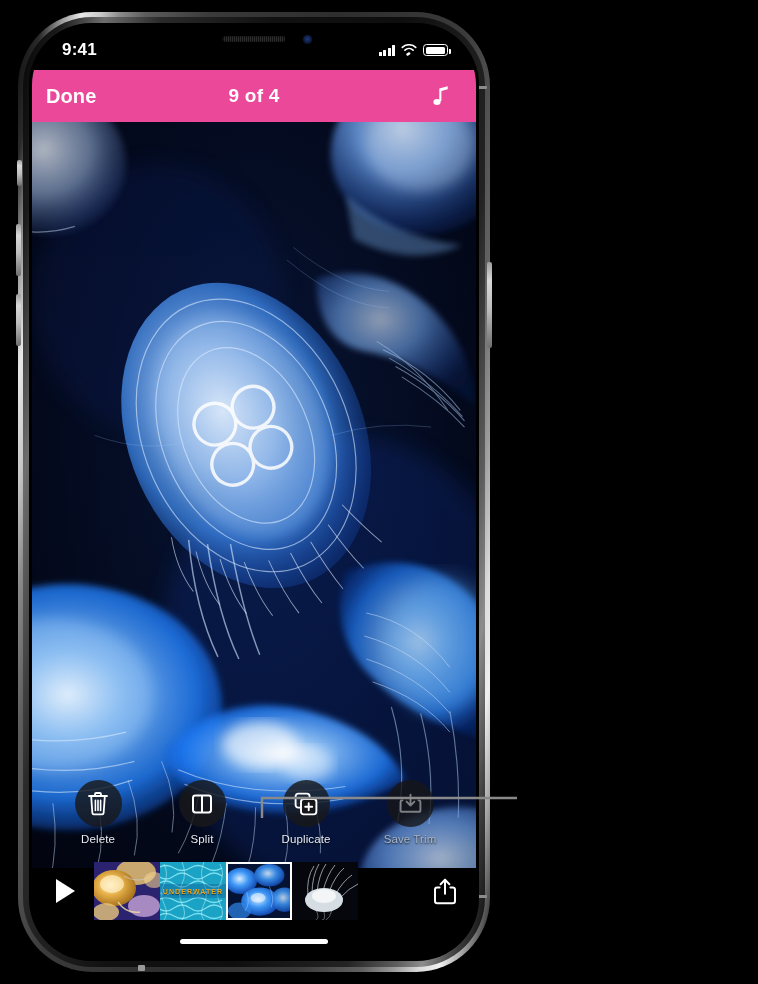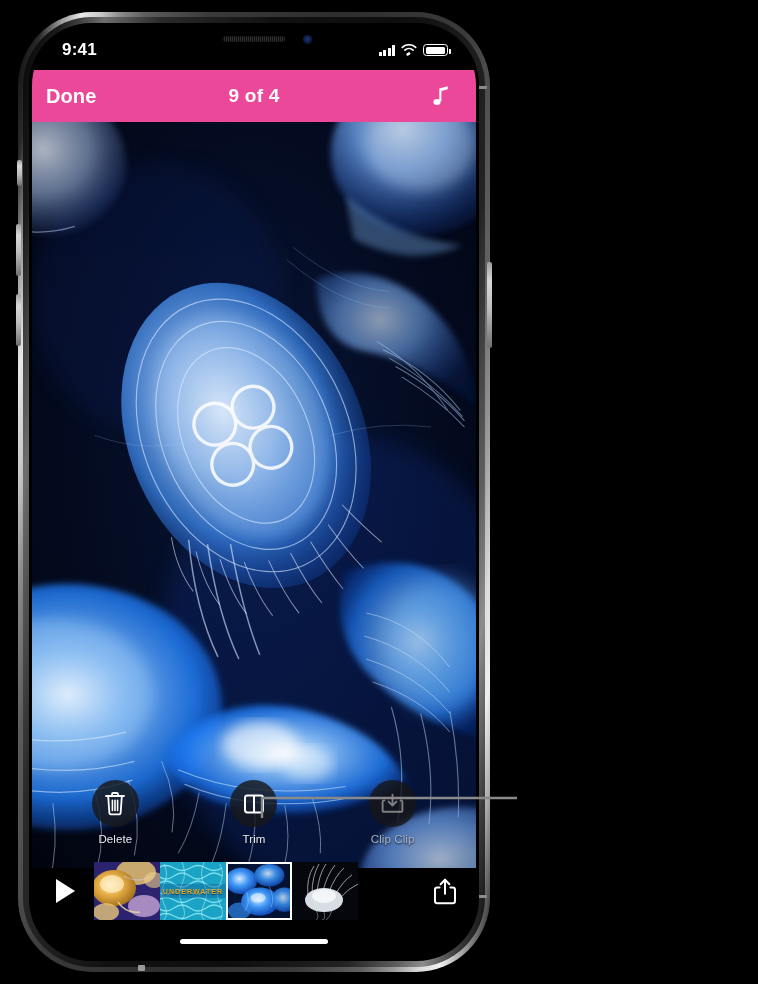--- a/index.html
+++ b/index.html
@@ -580,32 +580,42 @@
         </div>
 
 
         <div class="tool">
           <div class="tool-circle">
             <svg width="22" height="22" viewBox="0 0 22 22">
               <rect x="2" y="2.5" width="18" height="17" rx="2.4" stroke="#fff" stroke-width="2" fill="none"></rect>
               <path d="M11 2.5v17" stroke="#fff" stroke-width="2"></path>
             </svg>
           </div>
-          <div class="tool-label">Trim</div>
-        </div>
-
+          <div class="tool-label">Split</div>
+        </div>
+
+        <div class="tool">
+          <div class="tool-circle">
+            <svg width="24" height="24" viewBox="0 0 24 24">
+              <rect x="1.6" y="1.6" width="14" height="14" rx="2.6" stroke="#fff" stroke-width="1.9" fill="none"></rect>
+              <rect x="7" y="7" width="15.4" height="15.4" rx="2.8" stroke="#fff" stroke-width="1.9" fill="#14161a"></rect>
+              <path d="M14.7 11.2v7M11.2 14.7h7" stroke="#fff" stroke-width="1.9" stroke-linecap="round"></path>
+            </svg>
+          </div>
+          <div class="tool-label">Duplicate</div>
+        </div>
 
         <div class="tool disabled">
           <div class="tool-circle">
             <svg width="23" height="23" viewBox="0 0 23 23">
               <path d="M11.5 2.6v10.4M7.6 9.6l3.9 3.9 3.9-3.9" stroke="#fff" stroke-width="1.9" fill="none" stroke-linecap="round" stroke-linejoin="round"></path>
               <path d="M3.4 8.4H3.2a1.6 1.6 0 0 0-1.6 1.6v8.2a1.6 1.6 0 0 0 1.6 1.6h16.6a1.6 1.6 0 0 0 1.6-1.6V10a1.6 1.6 0 0 0-1.6-1.6h-0.2" stroke="#fff" stroke-width="1.9" fill="none" stroke-linecap="round"></path>
             </svg>
           </div>
-          <div class="tool-label">Clip Clip</div>
+          <div class="tool-label">Save Trim</div>
         </div>
       </div>
 
       <div class="filmstrip">
         <div class="play-btn">
           <div class="play-tri"></div>
         </div>
 
         <div class="clips">
 

